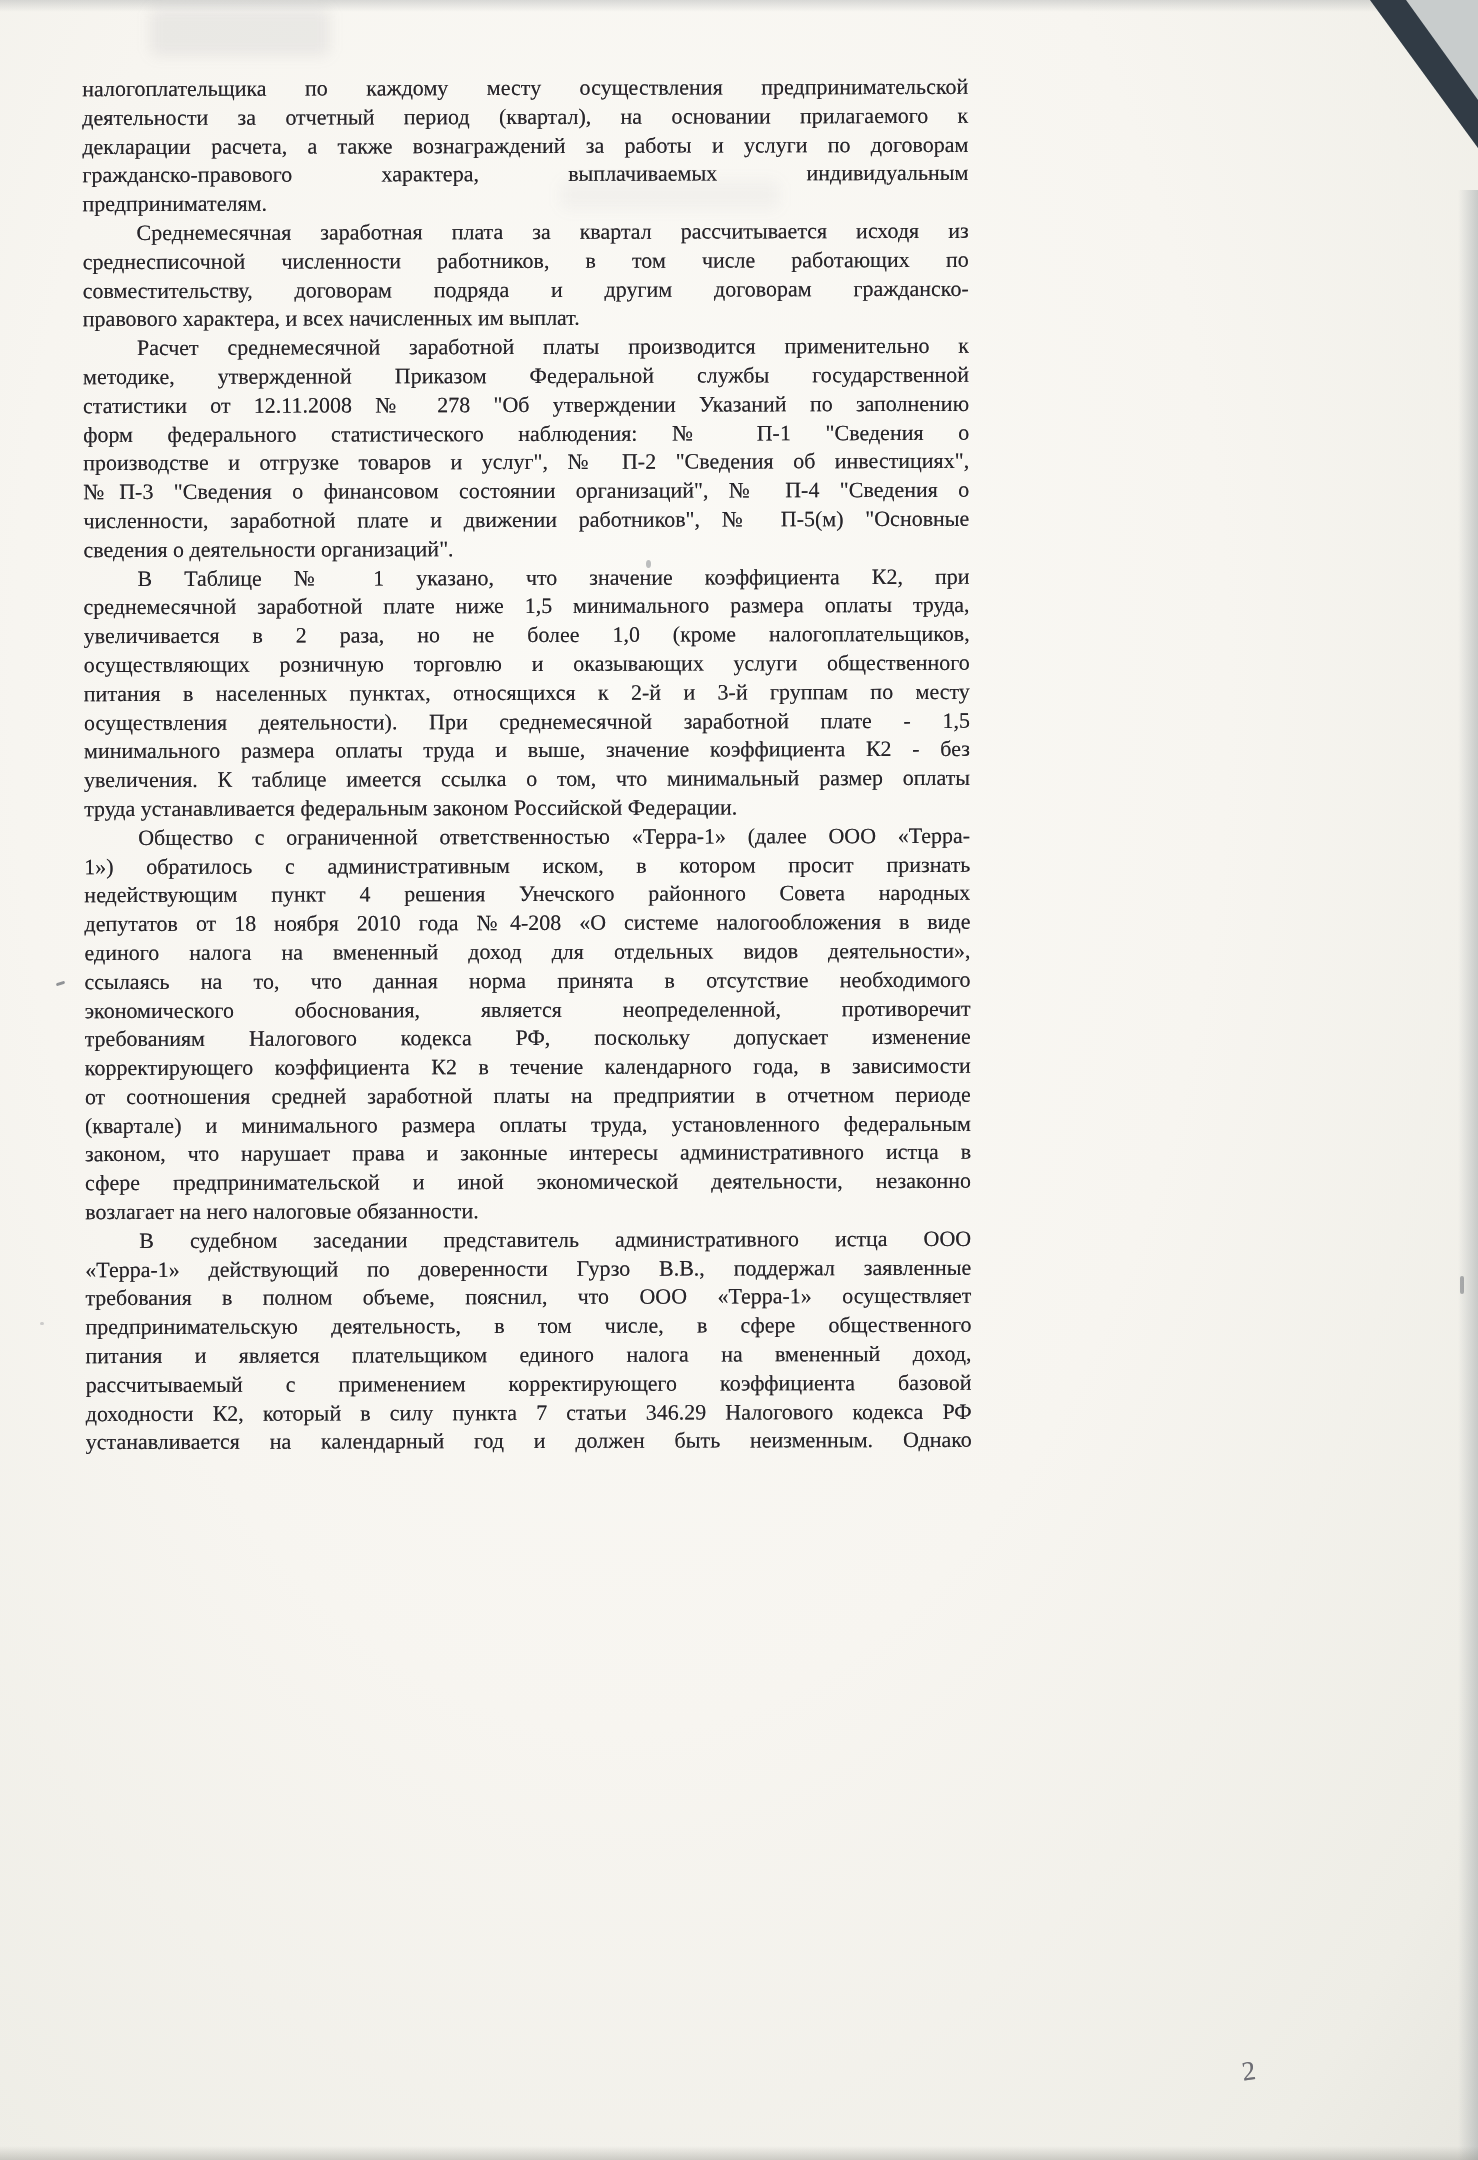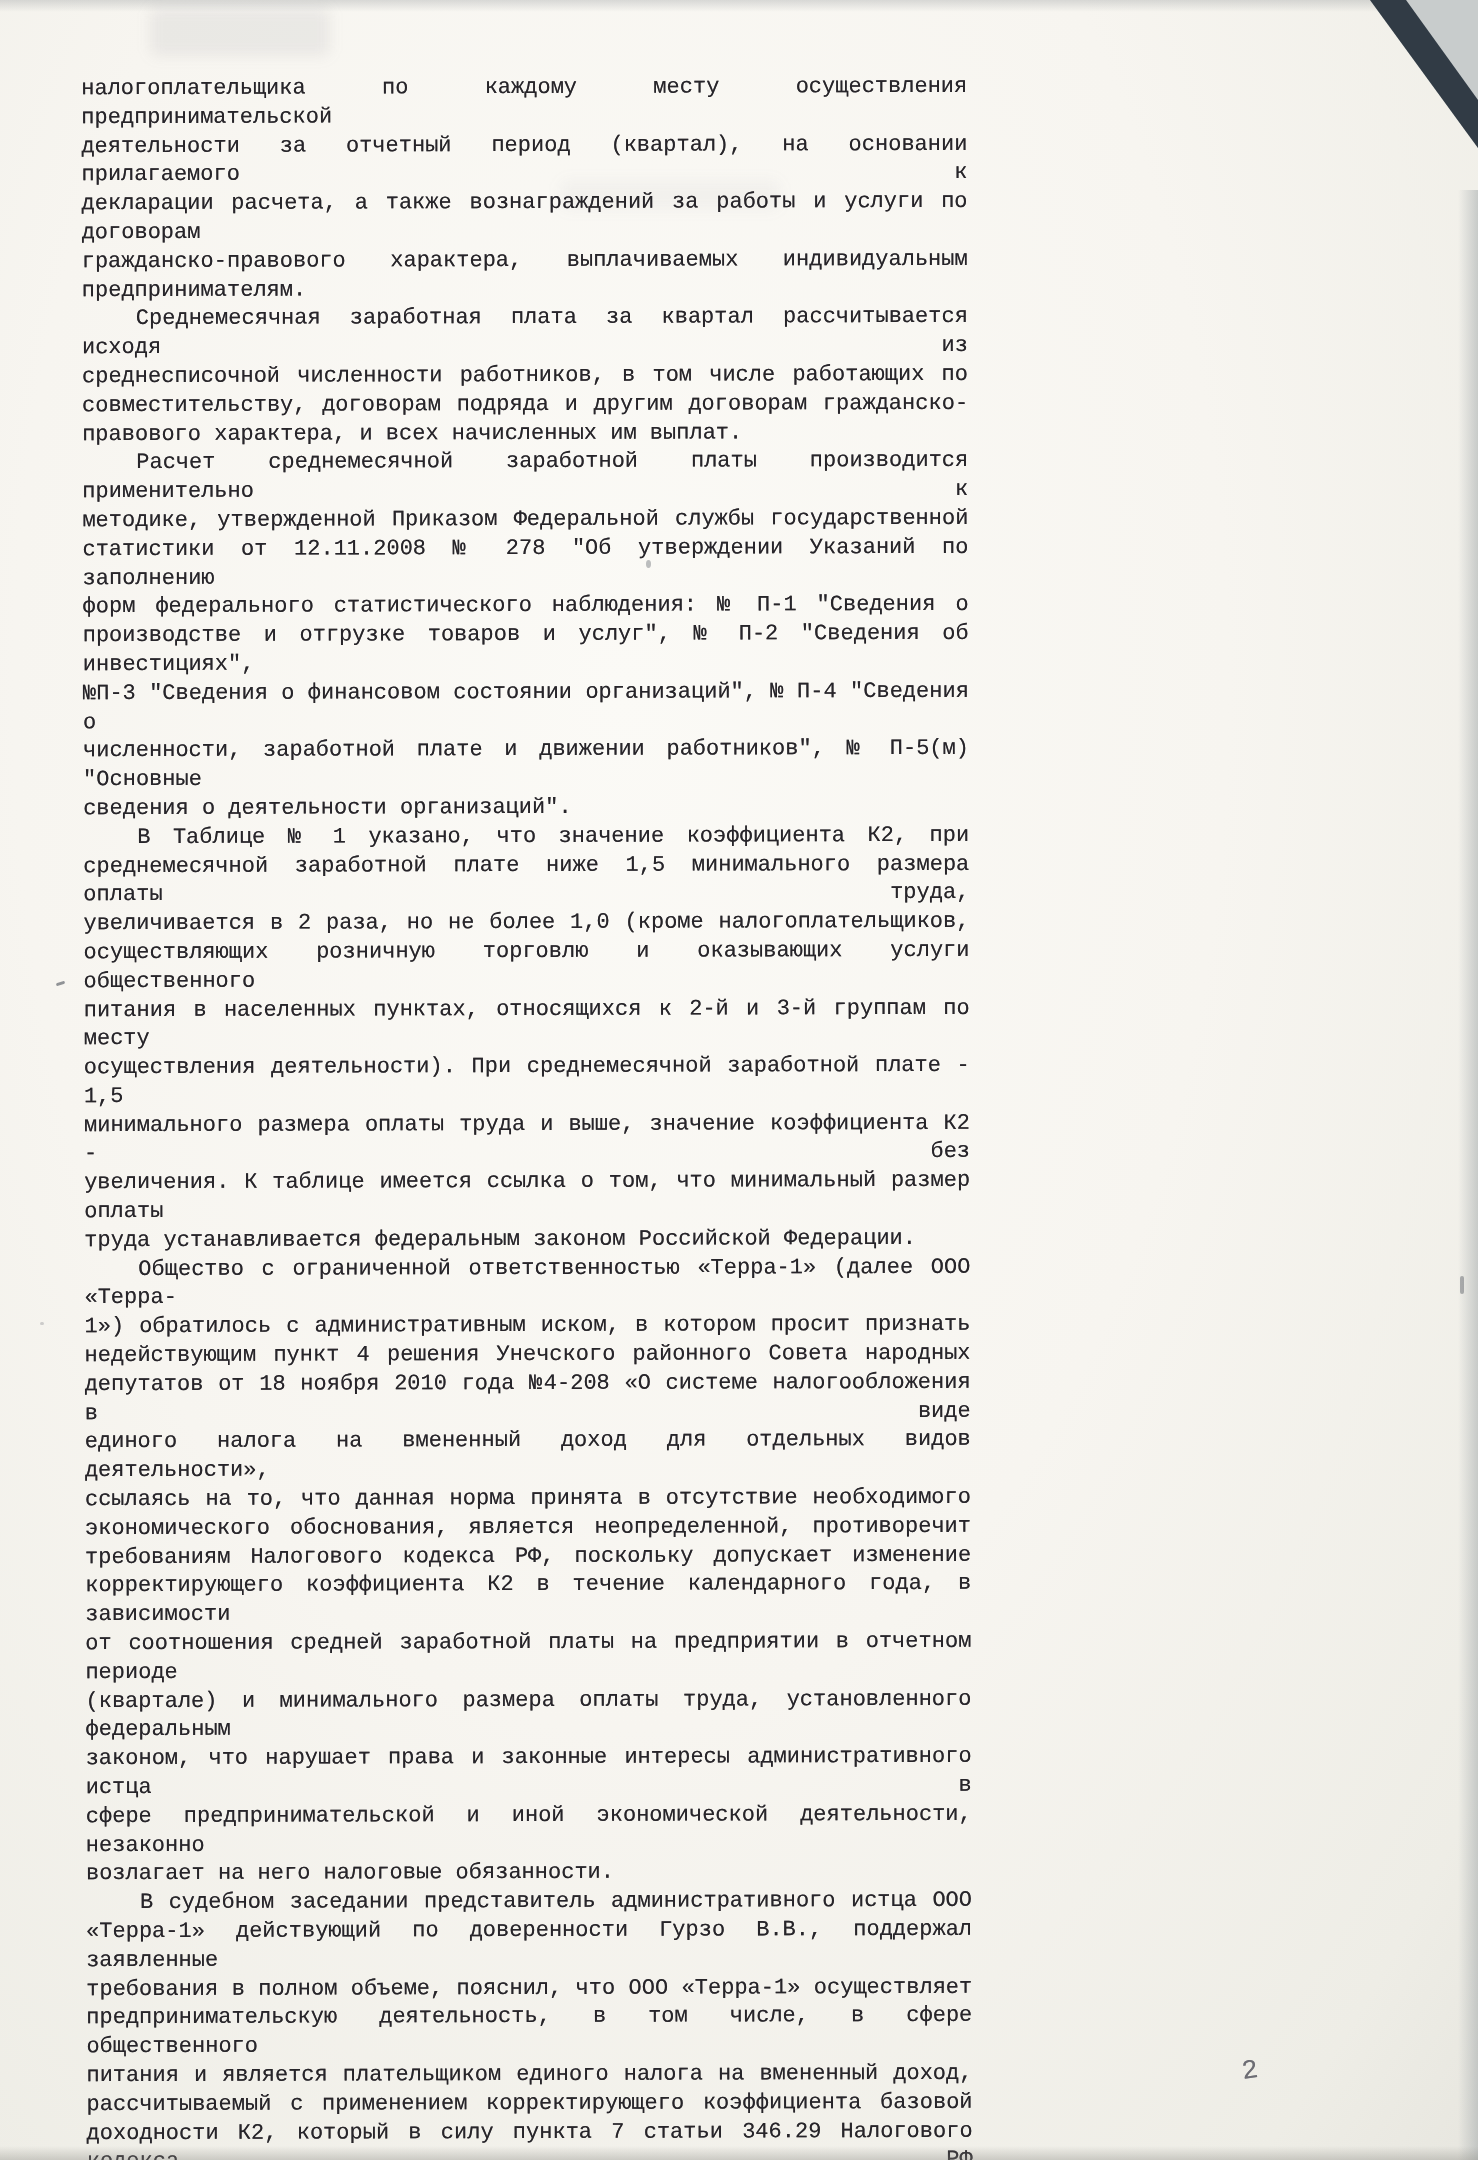--- a/index.html
+++ b/index.html
@@ -5,21 +5,20 @@
   html, body { margin: 0; padding: 0; }
   body {
     width: 1478px; height: 2160px;
     position: relative; overflow: hidden;
     background: #e9e8e2;
     font-family: "Liberation Serif", "DejaVu Serif", serif;
   }
   .page {
     position: absolute; inset: 0;
     background: radial-gradient(ellipse at 42% 32%, #fbfaf6 0%, #f7f5f0 50%, #eeede6 88%, #e7e6df 100%);
-    font-family: Liberation Mono, monospace;
   }
   
   .ghost {
     position: absolute; border-radius: 8px;
     background: rgba(115,122,128,0.10); filter: blur(7px);
   }
   .ghost-1 { left: 150px; top: 8px;  width: 180px; height: 48px; }
   .ghost-2 { left: 560px; top: 180px; width: 220px; height: 30px; background: rgba(115,122,128,0.05); }
   .edge-top {
     position: absolute; top: 0; left: 0; width: 100%; height: 12px;

